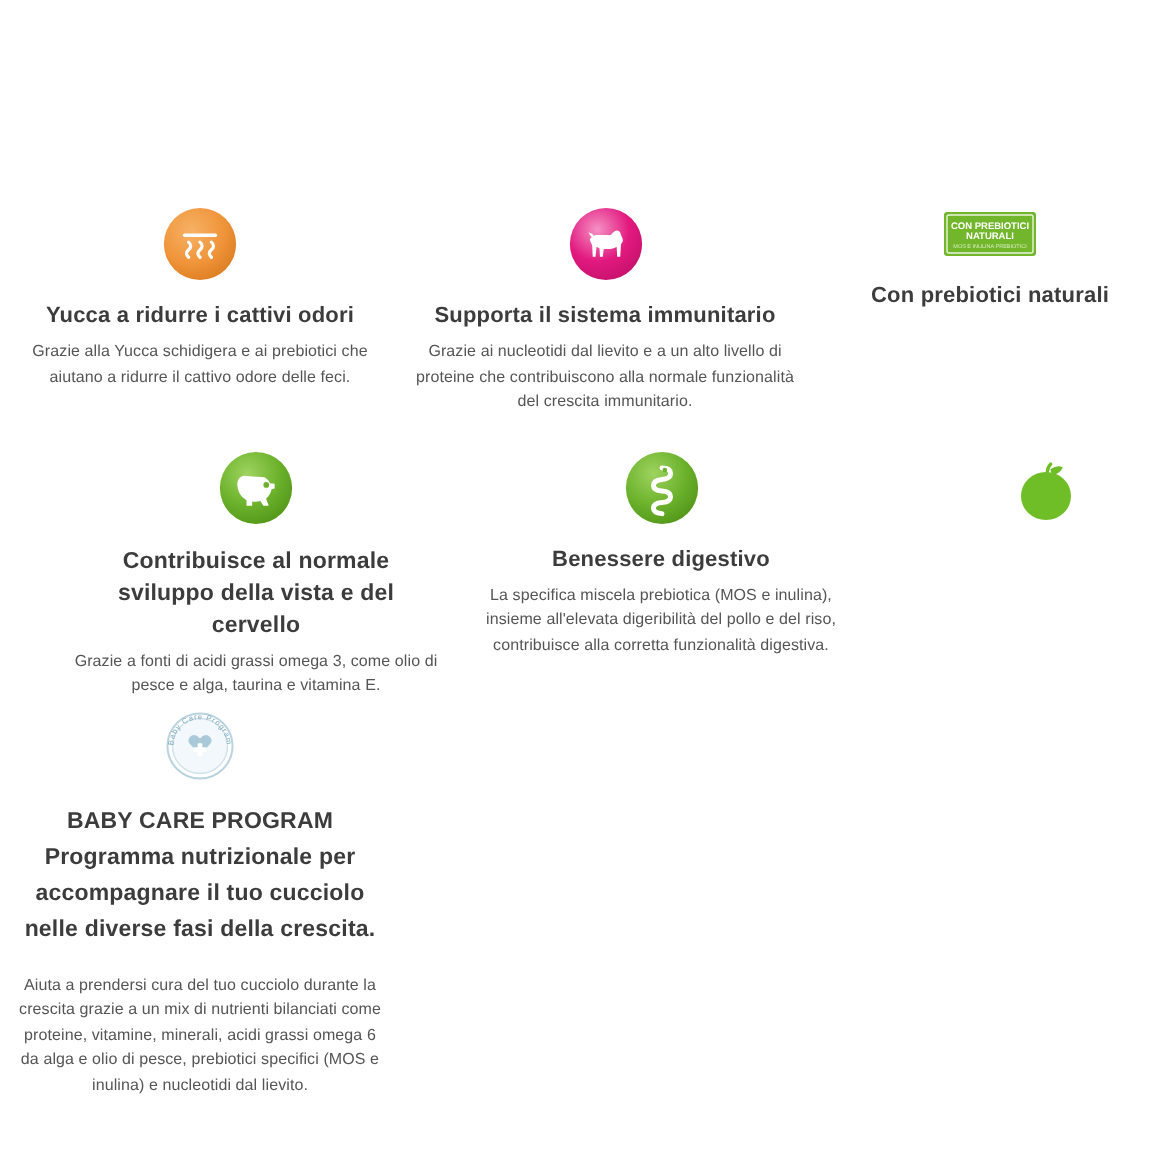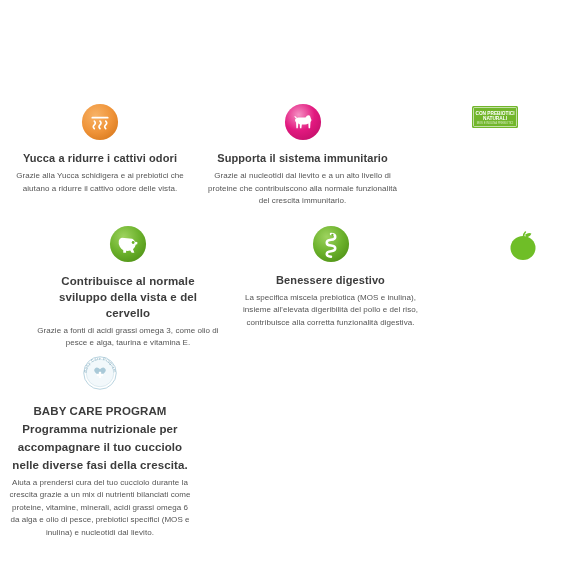--- a/index.html
+++ b/index.html
@@ -94,21 +94,21 @@
   .bottom-block {
     width: 200px;
     box-sizing: border-box;
     padding: 0 8px;
     text-align: center;
   }
   .bottom-block .icon-wrap { height: 46px; margin-bottom: 6px; }
   .bottom-block .title {
     font-size: 11.5px;
     line-height: 18px;
-    margin-bottom: 3px;
+    margin-bottom: 13px;
   }
   .bottom-block .desc { line-height: 12.5px; }
 </style>
 </head>
 <body>
 
 <div class="page">
 
   <div class="grid">
 
@@ -125,21 +125,21 @@
               </radialGradient>
             </defs>
             <circle cx="20" cy="20" r="19" fill="url(#gOrange)"></circle>
             <rect x="11" y="14.5" width="18" height="1.8" rx="0.9" fill="#ffffff"></rect>
             <path d="M14 19 q2.2 2 0 4 q-2.2 2 0 4" stroke="#ffffff" stroke-width="1.7" fill="none" stroke-linecap="round"></path>
             <path d="M20 19 q2.2 2 0 4 q-2.2 2 0 4" stroke="#ffffff" stroke-width="1.7" fill="none" stroke-linecap="round"></path>
             <path d="M26 19 q2.2 2 0 4 q-2.2 2 0 4" stroke="#ffffff" stroke-width="1.7" fill="none" stroke-linecap="round"></path>
           </svg>
         </div>
         <p class="title">Yucca a ridurre i cattivi odori</p>
-        <p class="desc">Grazie alla Yucca schidigera e ai prebiotici che aiutano a ridurre il cattivo odore delle vista.</p>
+        <p class="desc">Grazie alla Yucca schidigera e ai prebiotici che aiutano a ridurre il cattivo odore delle feci.</p>
       </div>
 
       <div class="cell c2">
         <div class="icon-wrap">
           <svg class="badge-circle" viewBox="0 0 40 40">
             <defs>
               <radialGradient id="gPink" cx="38%" cy="30%" r="80%">
                 <stop offset="0%" stop-color="#f591c4"></stop>
                 <stop offset="55%" stop-color="#e2197f"></stop>
                 <stop offset="100%" stop-color="#c2106a"></stop>
@@ -157,20 +157,21 @@
       <div class="cell c3">
         <div class="icon-wrap">
           <svg width="46" height="22" viewBox="0 0 92 44">
             <rect x="0" y="0" width="92" height="44" rx="3" fill="#72b62b"></rect>
             <rect x="3" y="3" width="86" height="38" rx="2" fill="none" stroke="#ffffff" stroke-width="1.4" opacity="0.85"></rect>
             <text x="46" y="17" text-anchor="middle" font-family="Liberation Sans, sans-serif" font-size="9.5" font-weight="bold" fill="#ffffff">CON PREBIOTICI</text>
             <text x="46" y="27" text-anchor="middle" font-family="Liberation Sans, sans-serif" font-size="9.5" font-weight="bold" fill="#ffffff">NATURALI</text>
             <text x="46" y="36" text-anchor="middle" font-family="Liberation Sans, sans-serif" font-size="5.5" fill="#d8eec2">MOS E INULINA  PREBIOTICI</text>
           </svg>
         </div>
+        <p class="title">Con prebiotici naturali</p>
       </div>
 
     </div>
 
     <div class="row row2">
 
       <div class="cell c1">
         <div class="icon-wrap">
           <svg class="badge-circle" viewBox="0 0 40 40">
             <defs>

